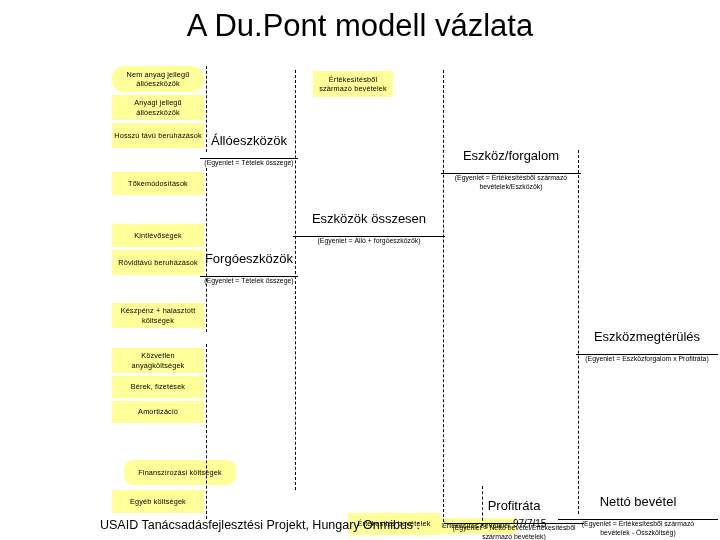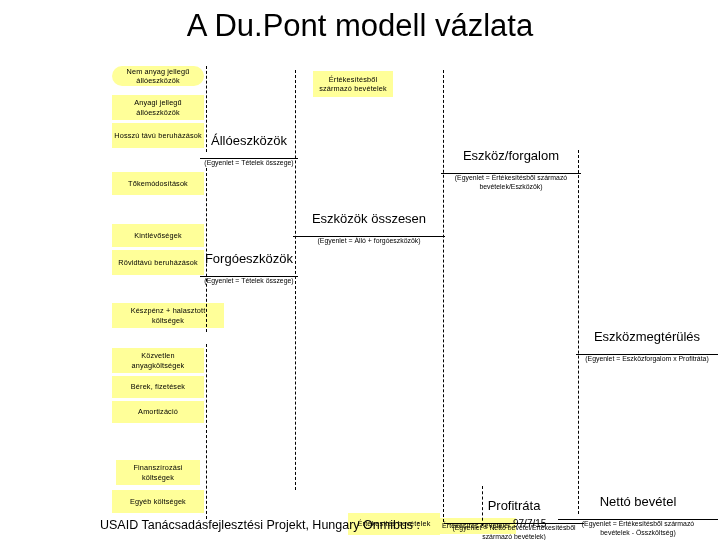--- a/index.html
+++ b/index.html
@@ -80,42 +80,42 @@
     color:#000;
   }
 </style>
 </head>
 <body>
 
 <div id="slide">
 
   <div class="title">A Du.Pont modell vázlata</div>
 
-  <div class="ybox" style="left:112px;top:66px;width:92px;height:20px;border-radius:12px;">Nem anyag jellegű állóeszközök</div>
+  <div class="ybox" style="left:112px;top:66px;width:92px;height:26px;border-radius:12px;">Nem anyag jellegű állóeszközök</div>
 
   <div class="ybox" style="left:112px;top:95px;width:92px;height:25px;">Anyagi jellegű állóeszközök</div>
 
   <div class="ybox" style="left:112px;top:123px;width:92px;height:25px;">Hosszú távú beruházások</div>
 
   <div class="ybox" style="left:112px;top:172px;width:92px;height:23px;">Tőkemódosítások</div>
 
 
   <div class="ybox" style="left:112px;top:224px;width:92px;height:23px;">Kintlévőségek</div>
 
   <div class="ybox" style="left:112px;top:250px;width:92px;height:25px;">Rövidtávú beruházások</div>
 
-  <div class="ybox" style="left:112px;top:303px;width:112px;height:25px;">Készpénz + halasztott költségek</div>
+  <div class="ybox" style="left:112px;top:303px;width:92px;height:25px;">Készpénz + halasztott költségek</div>
 
   <div class="ybox" style="left:112px;top:348px;width:92px;height:25px;">Közvetlen anyagköltségek</div>
 
   <div class="ybox" style="left:112px;top:376px;width:92px;height:22px;">Bérek, fizetések</div>
 
   <div class="ybox" style="left:112px;top:401px;width:92px;height:22px;">Amortizáció</div>
 
-  <div class="ybox" style="left:116px;top:460px;width:84px;height:25px;">Finanszírozási költségek</div>
+  <div class="ybox" style="left:124px;top:460px;width:112px;height:25px;border-radius:9px;">Finanszírozási költségek</div>
 
   <div class="ybox" style="left:112px;top:490px;width:92px;height:23px;">Egyéb költségek</div>
 
   <div class="ybox" style="left:313px;top:71px;width:80px;height:26px;">Értékesítésből származó bevételek</div>
 
   <div class="ybox" style="left:348px;top:513px;width:92px;height:22px;">Értékesítés bevételek</div>
 
   <div class="ybox" style="left:436px;top:518px;width:80px;height:16px;font-size:7px;">Értékesítés bevételei</div>
 
   <div class="vbrace" style="left:206px;top:66px;height:86px;"></div>

